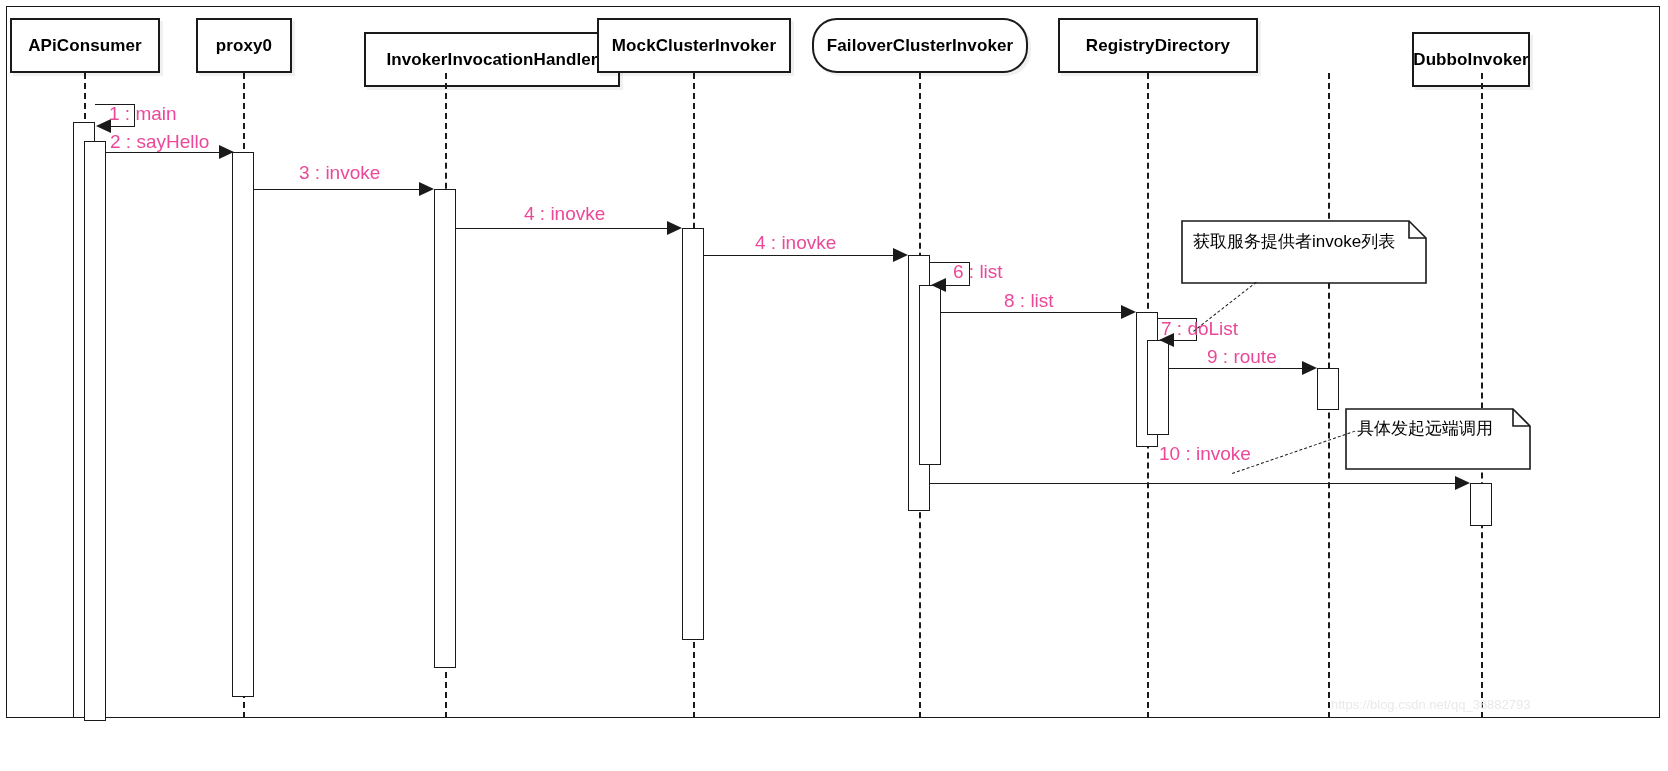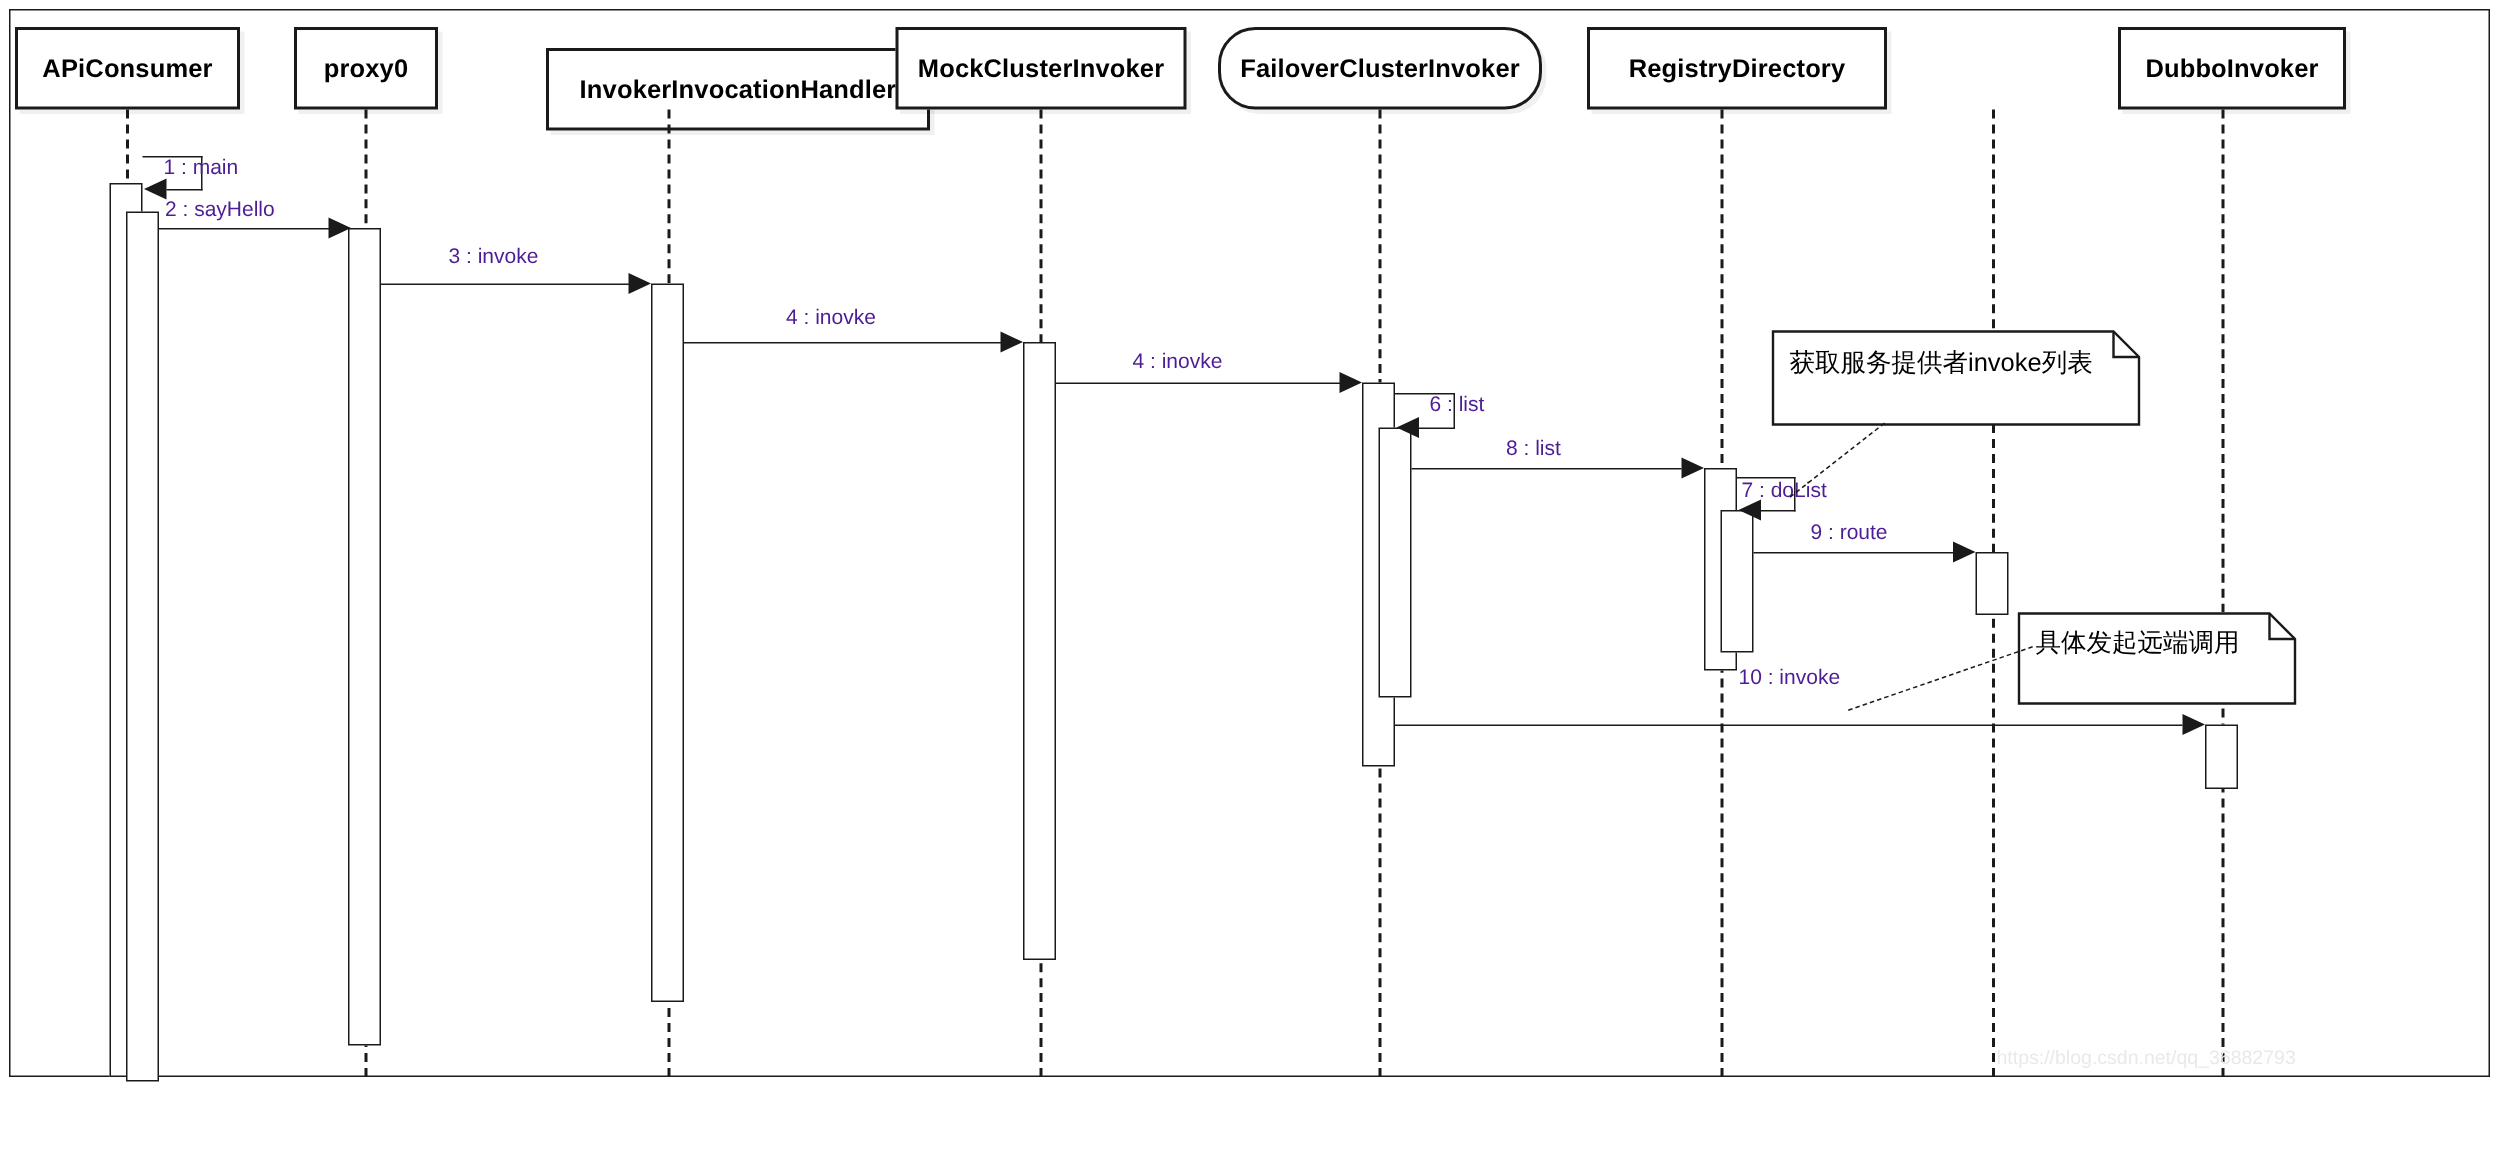--- a/index.html
+++ b/index.html
@@ -71,22 +71,22 @@
   }
   .arrow-left {
     position: absolute;
     width: 0; height: 0;
     border-top: 7px solid transparent;
     border-bottom: 7px solid transparent;
     border-right: 15px solid #1a1a1a;
   }
   .msg-label {
     position: absolute;
-    font-size: 14px;
-    color: #4c1d95;
+    font-size: 19px;
+    color: #ec4899;
     white-space: nowrap;
   }
   
   .self-top { position: absolute; height:0; border-top: 1.6px solid #1a1a1a; }
   .self-right { position: absolute; width:0; border-left: 1.6px solid #1a1a1a; }
   .self-bottom { position: absolute; height:0; border-top: 1.6px solid #1a1a1a; }
   
   .note {
     position: absolute;
     box-sizing: border-box;
@@ -131,21 +131,21 @@
   </div>
   <div class="lifeline-head" style="left:597px; top:18px; width:194px; height:55px;">
     <span>MockClusterInvoker</span>
   </div>
   <div class="lifeline-head" style="left:812px; top:18px; width:216px; height:55px;border-radius:25px;">
     <span>FailoverClusterInvoker</span>
   </div>
   <div class="lifeline-head" style="left:1058px; top:18px; width:200px; height:55px;">
     <span>RegistryDirectory</span>
   </div>
-  <div class="lifeline-head" style="left:1412px; top:18px; width:152px; height:55px;align-items:center;">
+  <div class="lifeline-head" style="left:1412px; top:32px; width:118px; height:55px;align-items:center;">
     <span>DubboInvoker</span>
   </div>
 
   <div class="lifeline" style="left:84px;  top:73px; height:645px;"></div>
   <div class="lifeline" style="left:243px; top:73px; height:645px;"></div>
   <div class="lifeline" style="left:445px; top:73px; height:645px;"></div>
   <div class="lifeline" style="left:693px; top:73px; height:645px;"></div>
   <div class="lifeline" style="left:919px; top:73px; height:645px;"></div>
   <div class="lifeline" style="left:1147px;top:73px; height:645px;"></div>
   <div class="lifeline" style="left:1328px;top:73px; height:645px;"></div>

